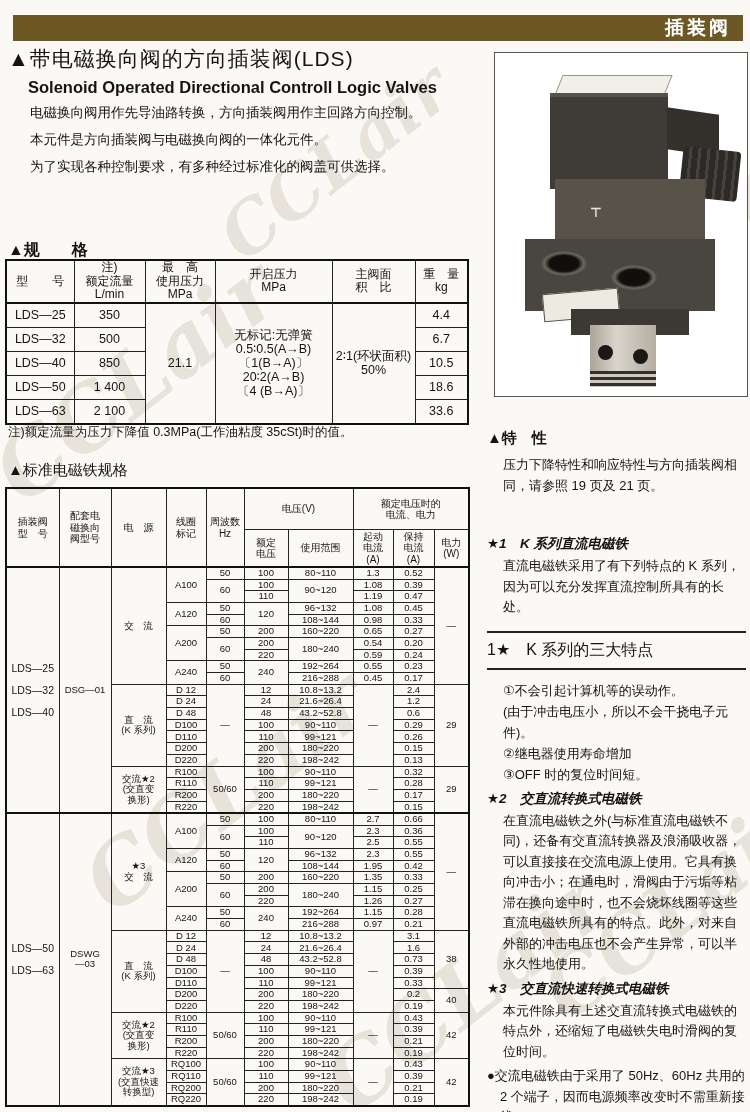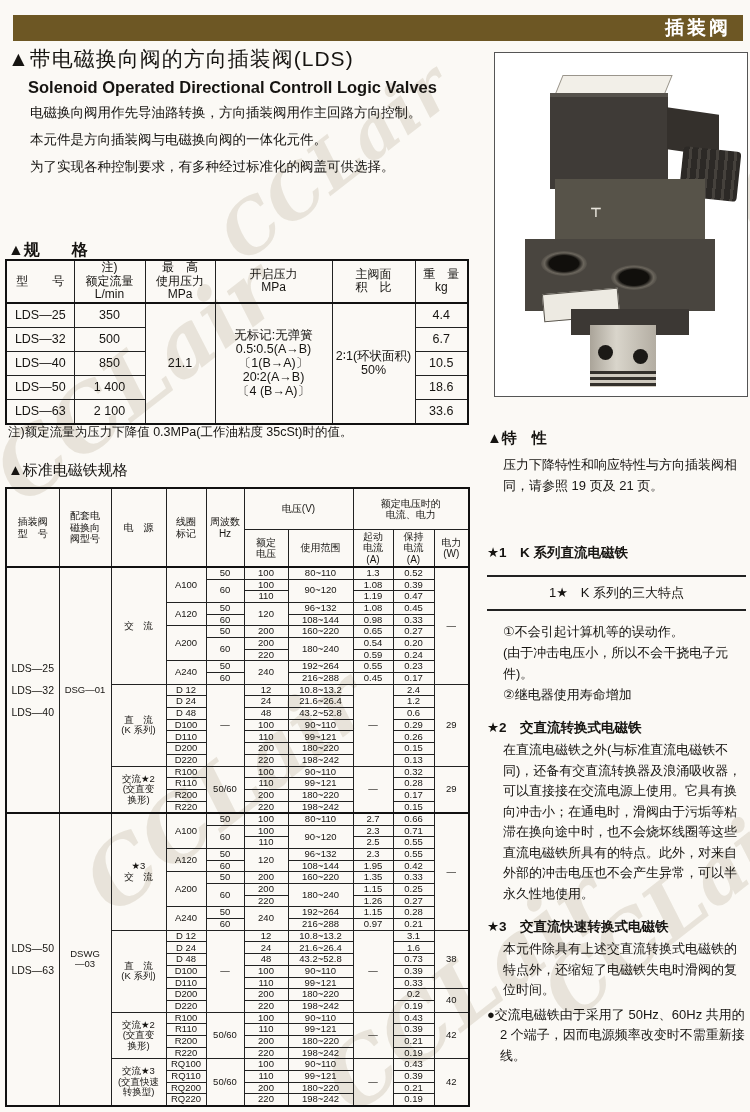--- a/index.html
+++ b/index.html
@@ -32,24 +32,24 @@
   .spec-table td{height:23px;font-size:12.5px;line-height:14px;}
   .sol-table thead tr:first-child th{height:40px;}
   .sol-table thead tr:last-child th{height:36px;}
   .sol-table th{font-size:10px;line-height:11.5px;}
   .sol-table tbody tr{height:11.7px;}
   .sol-table td{font-size:9.5px;line-height:10.5px;}
   .sol-table td.roomy{font-size:10.5px;line-height:2.1;}
   
   .rightcol{position:absolute;left:487px;top:414px;width:259px;z-index:2;font-size:13px;}
   .r-h1{font-size:15px;font-weight:bold;margin:15px 0 7px 0;}
-  .r-h2{font-size:13.5px;font-weight:bold;margin:14px 0 3px 0;}
+  .r-h2{font-size:13.5px;font-weight:bold;margin:5px 0 3px 0;font-style:italic;}
   .r-ind{margin:0;padding-left:16px;line-height:20.5px;}
   .r-gap{height:34px;}
-  .r-box{margin:13px 0 10px 0;border-top:2px solid #222;border-bottom:2px solid #222;padding:7px 0;text-align:center;font-size:13px;}
+  .r-box{margin:13px 0 10px 0;border-top:2px solid #222;border-bottom:2px solid #222;padding:7px 0;text-align:left;font-size:16px;}
   .r-pt{margin:0;padding-left:16px;line-height:21px;}
   .r-bul{margin:4px 0 0 0;padding-left:13px;text-indent:-13px;line-height:20.5px;}
 </style>
 </head>
 <body>
 
 <div class="page">
 
   <div class="wm" style="left:-30px;top:330px;font-size:86px;">CCLair</div>
   <div class="wm" style="left:60px;top:740px;font-size:86px;">CCLair</div>
@@ -366,21 +366,21 @@
             <td>80~110</td>
             <td>2.7</td>
             <td>0.66</td>
             <td rowspan="10">—</td>
           </tr>
           <tr>
             <td rowspan="2">60</td>
             <td>100</td>
             <td rowspan="2">90~120</td>
             <td>2.3</td>
-            <td>0.71</td>
+            <td>0.36</td>
           </tr>
           <tr>
             <td>110</td>
             <td>2.5</td>
             <td>0.55</td>
           </tr>
           <tr>
             <td rowspan="2">A120</td>
             <td>50</td>
             <td rowspan="2">120</td>
@@ -538,24 +538,26 @@
           </tr>
         </tbody>
       </table>
     </div>
 
   <div class="rightcol">
     <div class="r-h1">▲特　性</div>
     <p class="r-ind">压力下降特性和响应特性与方向插装阀相同，请参照 19 页及 21 页。</p>
     <div class="r-gap"></div>
     <div class="r-h2">★1　K 系列直流电磁铁</div>
+    <p class="r-ind">直流电磁铁采用了有下列特点的 K 系列，因为可以充分发挥直流控制所具有的长处。</p>
     <div class="r-box">1★　K 系列的三大特点</div>
     <p class="r-pt">①不会引起计算机等的误动作。</p>
     <p class="r-pt">(由于冲击电压小，所以不会干挠电子元件)。</p>
     <p class="r-pt">②继电器使用寿命增加</p>
+    <p class="r-pt">③OFF 时的复位时间短。</p>
     <div class="r-h2">★2　交直流转换式电磁铁</div>
     <p class="r-ind">在直流电磁铁之外(与标准直流电磁铁不同)，还备有交直流转换器及浪涌吸收器，可以直接接在交流电源上使用。它具有换向冲击小；在通电时，滑阀由于污垢等粘滞在换向途中时，也不会烧坏线圈等这些直流电磁铁所具有的特点。此外，对来自外部的冲击电压也不会产生异常，可以半永久性地使用。</p>
     <div class="r-h2">★3　交直流快速转换式电磁铁</div>
     <p class="r-ind">本元件除具有上述交直流转换式电磁铁的特点外，还缩短了电磁铁失电时滑阀的复位时间。</p>
     <p class="r-bul">●交流电磁铁由于采用了 50Hz、60Hz 共用的 2 个端子，因而电源频率改变时不需重新接线。</p>
 
   </div>
 
 </div>
 

